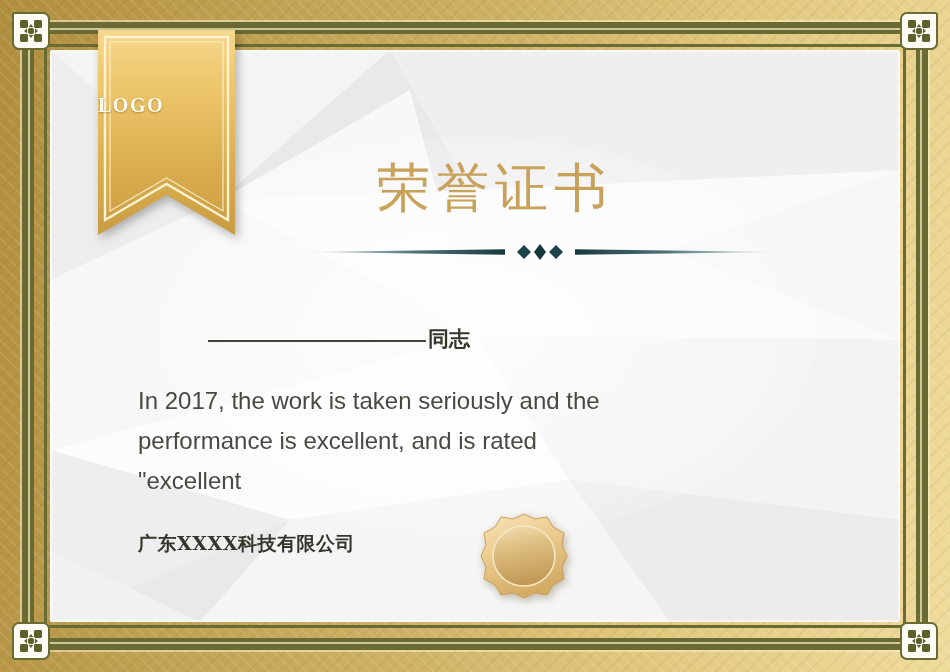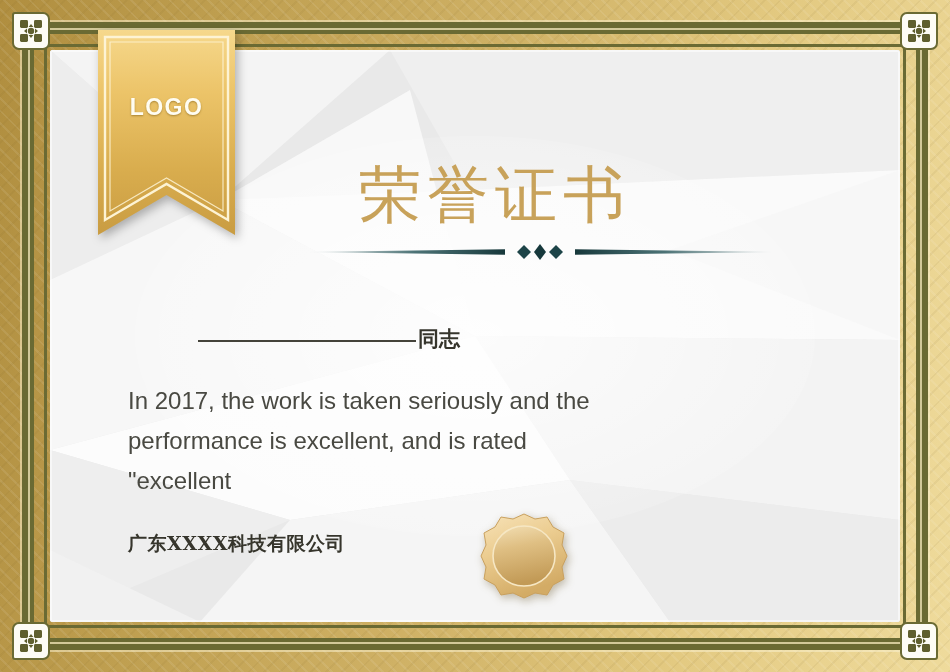--- a/index.html
+++ b/index.html
@@ -88,50 +88,50 @@
   
   .ribbon{
     position:absolute;left:98px;top:30px;
     width:137px;height:205px;
     z-index:9;
     filter:drop-shadow(3px 4px 5px rgba(0,0,0,.28));
   }
   .ribbon svg{display:block;}
   .ribbon-label{
     position:absolute;left:0;right:0;top:64px;
-    text-align:center;
-    font-family:Liberation Sans, sans-serif;
+    text-align:left;
+    font-family:Liberation Serif, serif;
     font-weight:bold;
-    font-size:23px;
+    font-size:20px;
     letter-spacing:1.5px;
     color:#fffdf2;
     text-shadow:0 1px 2px rgba(120,85,15,.55);
   }
 
   
   .title{
     position:absolute;left:0;right:0;top:103px;
     text-align:center;
     font-family:Liberation Mono, monospace;
-    font-size:62px;
+    font-size:53px;
     letter-spacing:6px;
     color:#c8a25a;
     z-index:5;
     padding-left:40px;
   }
 
   
   .divider{
     position:absolute;left:255px;top:190px;width:470px;height:24px;z-index:5;
   }
   .divider svg{display:block;}
 
   
   .body-zone{
-    position:absolute;left:28px;right:30px;top:230px;z-index:5;
+    position:absolute;left:38px;right:30px;top:230px;z-index:5;
   }
   .name-line{
     font-family:"DejaVu Serif",serif;
     font-weight:bold;
     font-size:21px;
     color:#36352c;
     margin-left:120px;
     margin-top:45px;
     letter-spacing:0px;
     white-space:nowrap;

